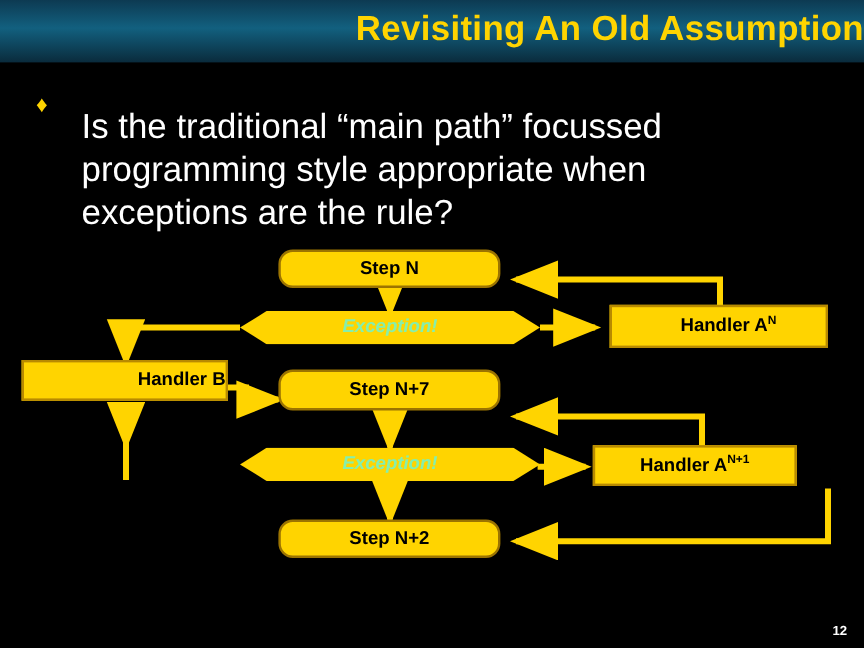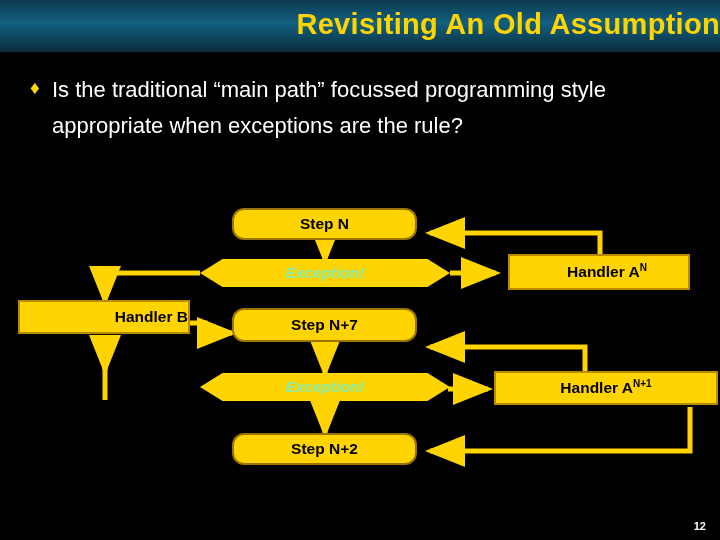--- a/index.html
+++ b/index.html
@@ -45,23 +45,23 @@
   }
   #bullet-marker {
     position: absolute;
     left: 0;
     top: 6px;
     color: #ffd400;
     font-size: 19px;
     line-height: 1;
   }
   #bullet-text {
-    margin: 0;
+    margin: 16px;
     padding-left: 22px;
-    font-size: 22px;
+    font-size: 29px;
     line-height: 36px;
     color: #ffffff;
   }
 
   
   #diagram {
     position: absolute;
     left: 0;
     top: 195px;
     width: 720px;
@@ -198,21 +198,21 @@
 
   <div class="node step" style="left:232px; top:113px; width:185px; height:34px;">
     <span>Step N+7</span>
   </div>
 
   <div class="exception" style="left:200px; top:178px; width:250px;">
     <span class="ex-shape"></span>
     <span class="ex-label">Exception!</span>
   </div>
 
-  <div class="node" style="left:494px; top:176px; width:224px; height:34px;">
+  <div class="node" style="left:494px; top:176px; width:170px; height:34px;">
     <span><span>Handler A</span><span class="sup">N+1</span></span>
   </div>
 
   <div class="node step" style="left:232px; top:238px; width:185px; height:32px;">
     <span>Step N+2</span>
   </div>
 
 </div>
 
 <div id="page-number">12</div>

